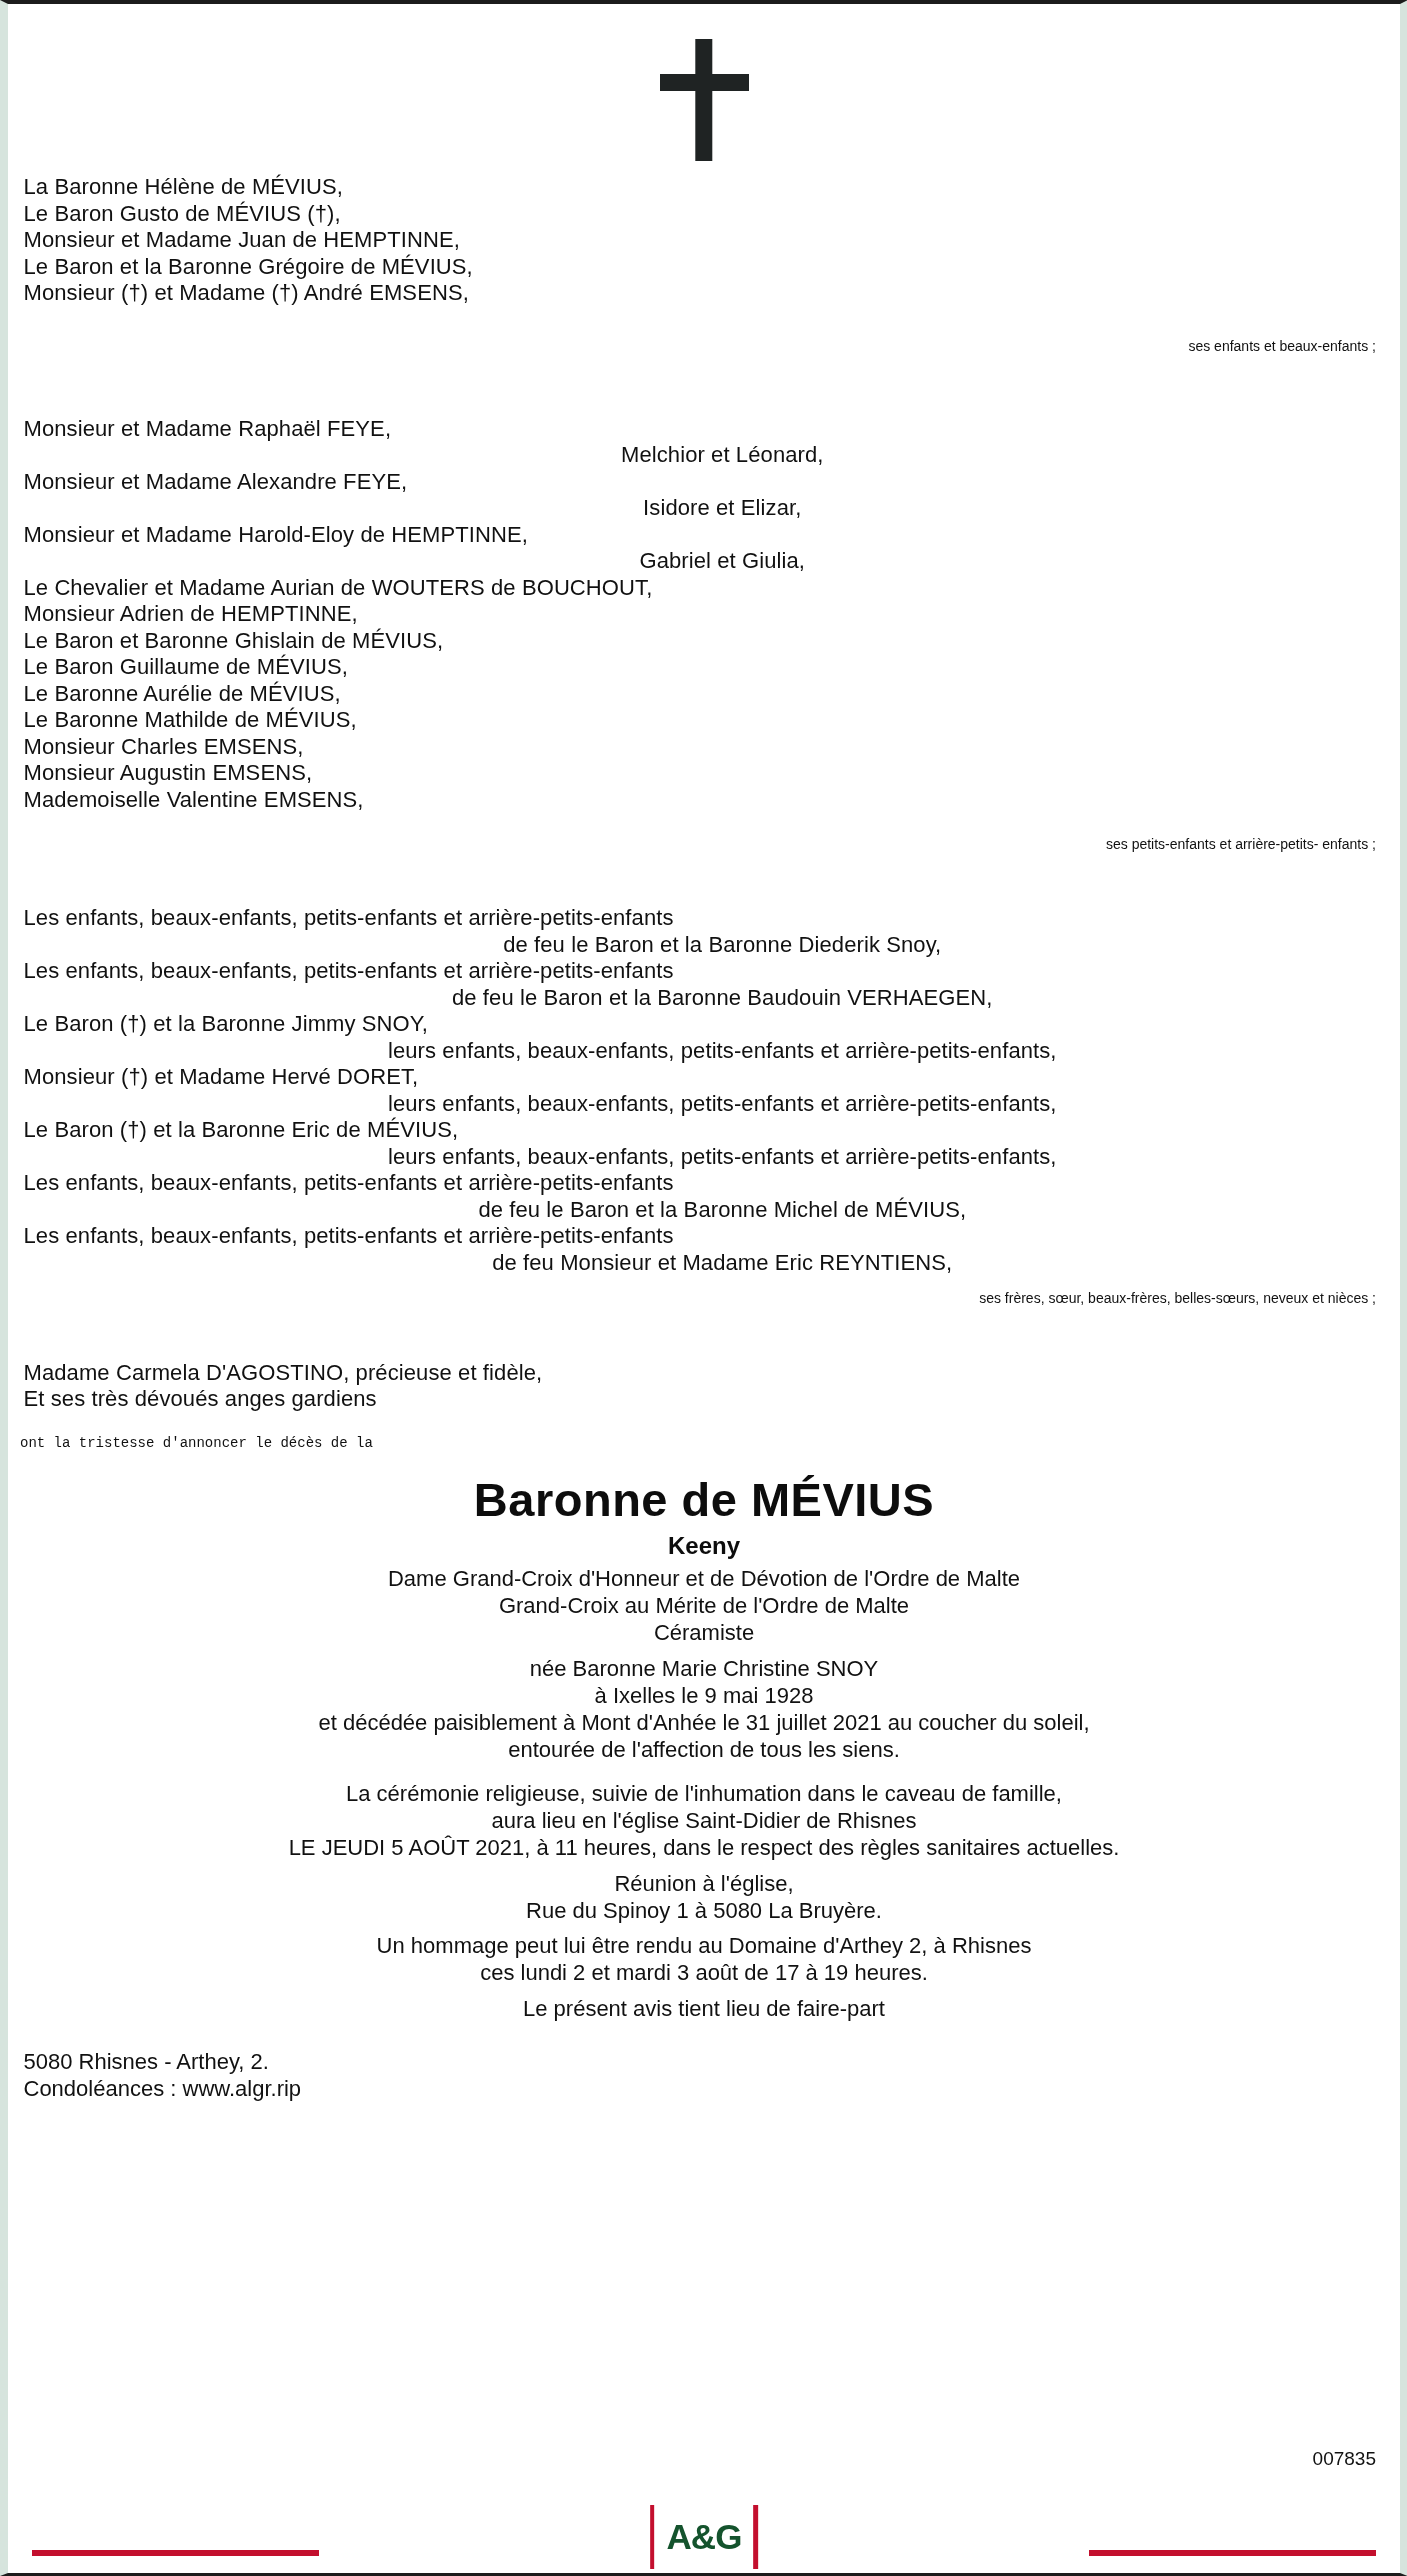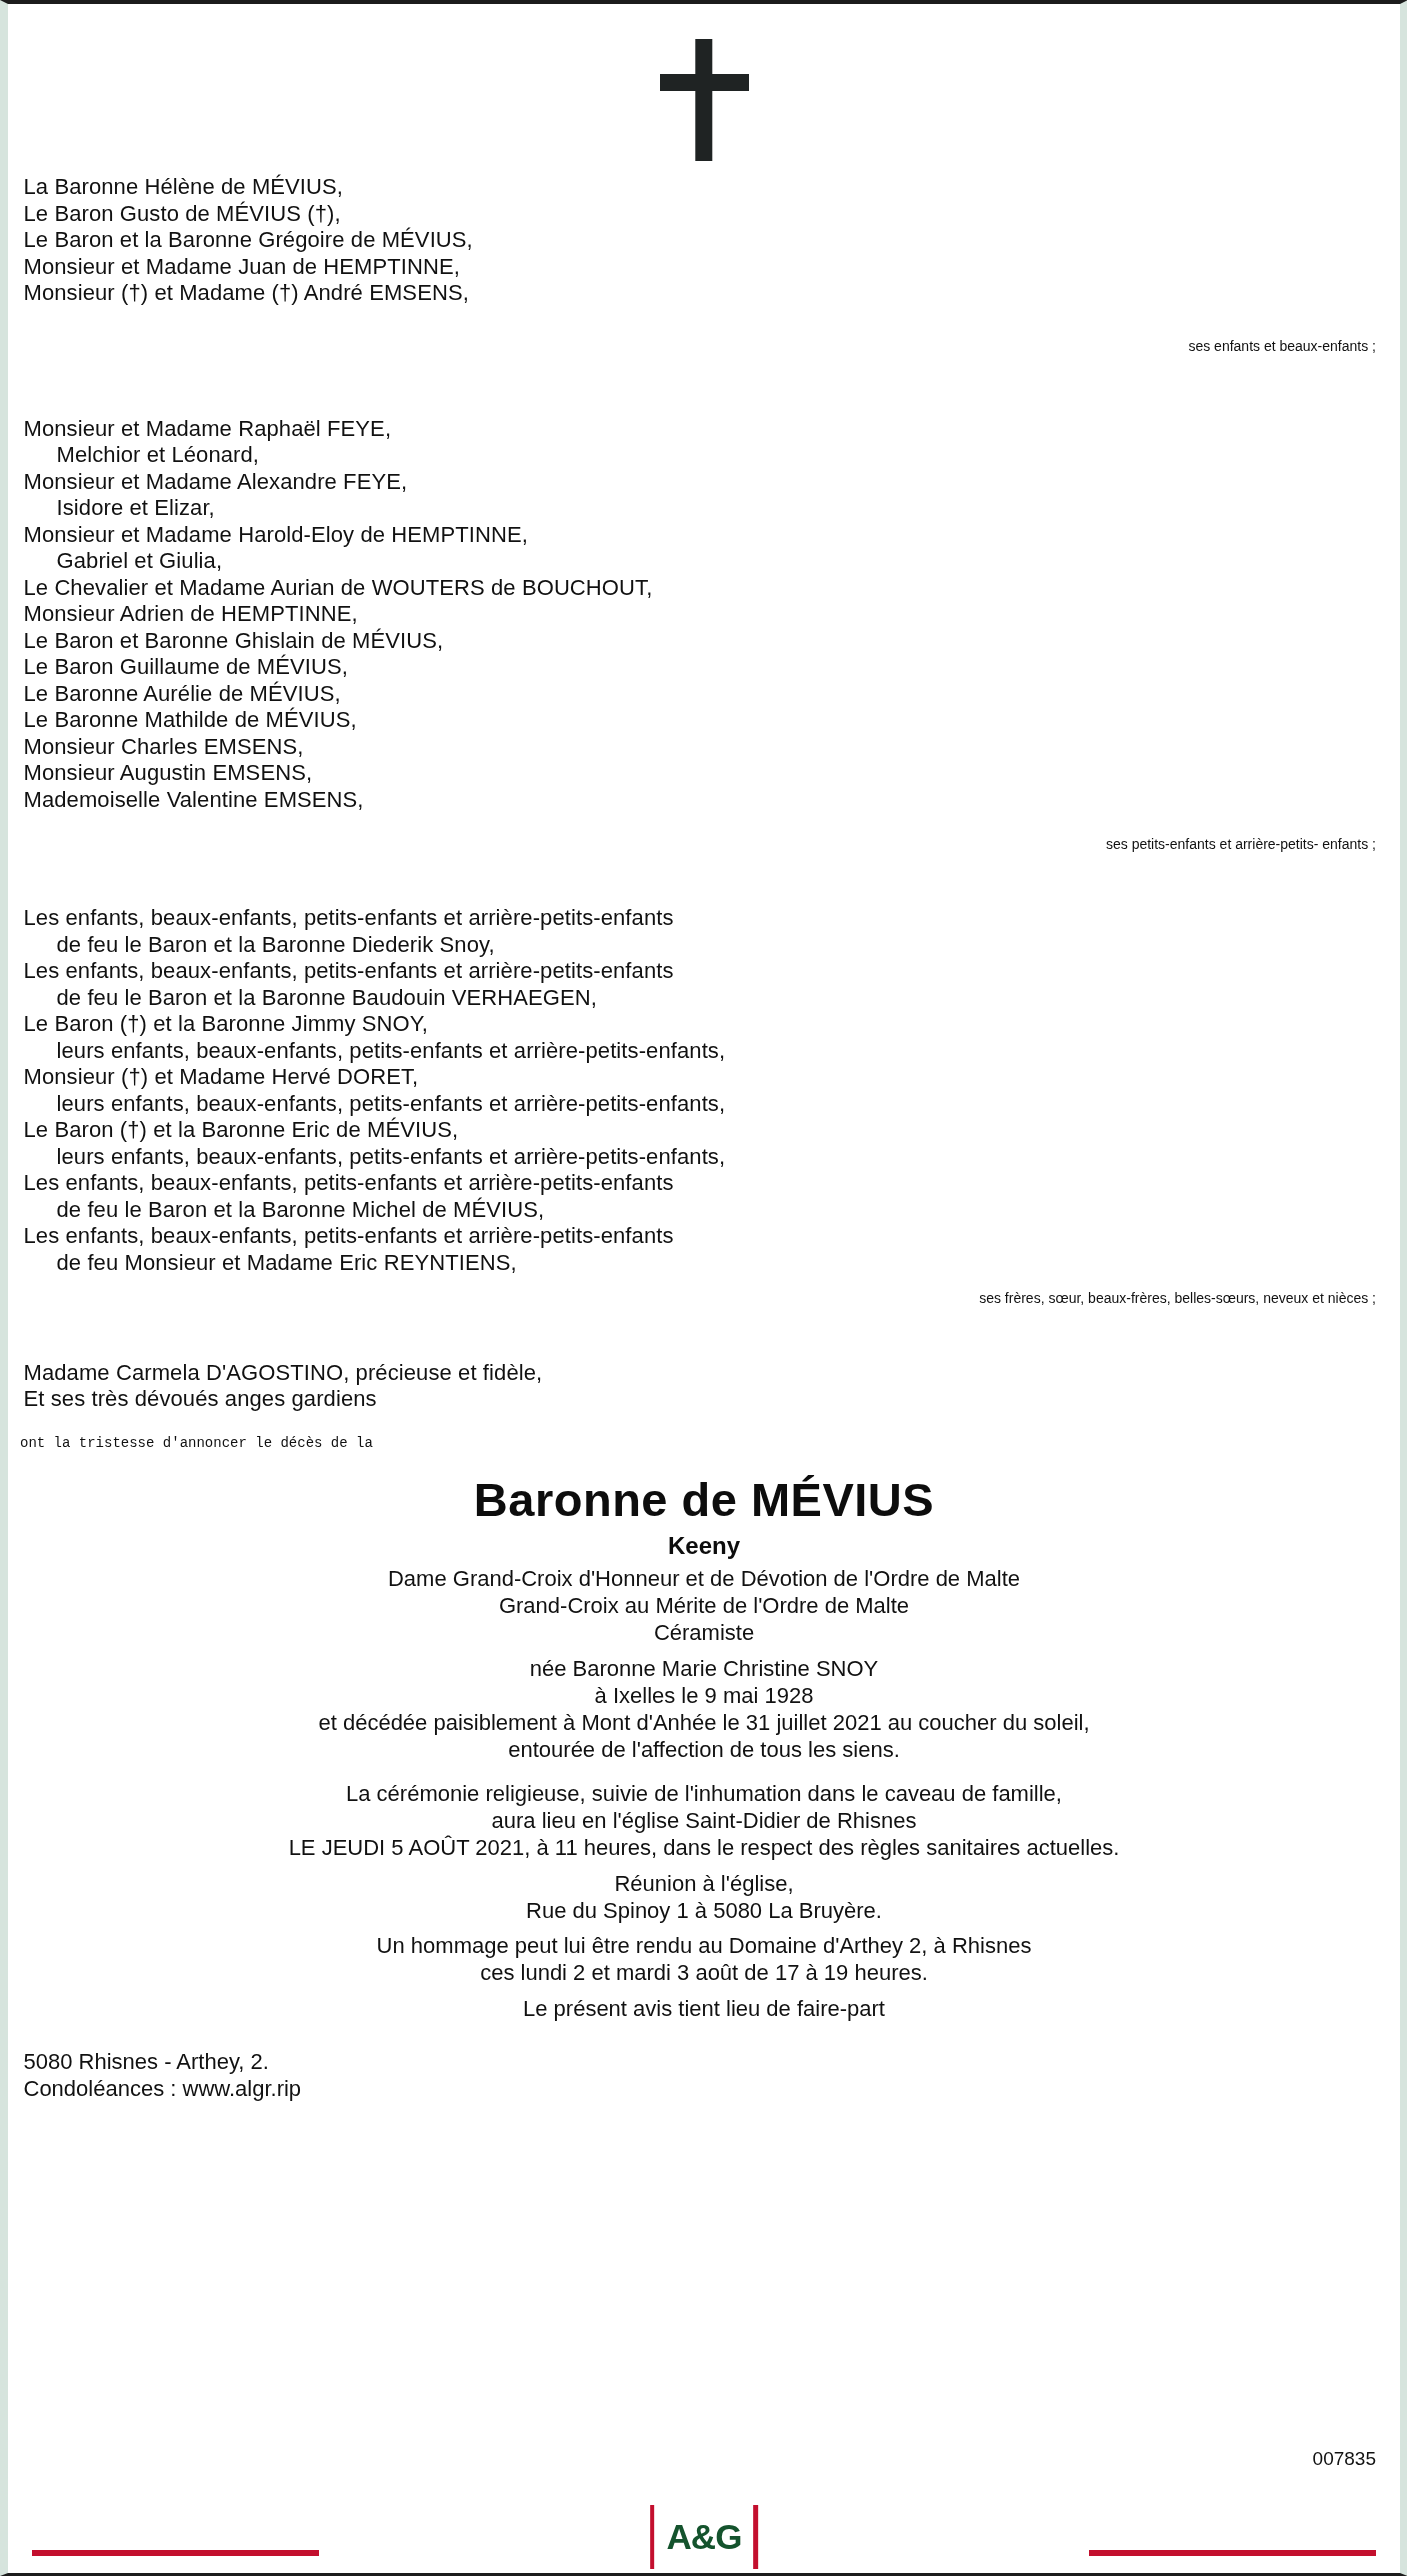--- a/index.html
+++ b/index.html
@@ -65,21 +65,21 @@
 
   
   .blk {
     font-size: 22px;
     line-height: 26.5px;
     color: #111111;
     letter-spacing: 0.1px;
   }
   .blk div { white-space: pre; }
   .left    { text-align: left; padding-left: 3.5px; margin-top: 40px; }
-  .indent  { padding-left: 33px; }
+  .indent  { padding-left: 33px; text-align: center; }
   .right   { text-align: right; padding-right: 12px; }
   .center  { text-align: left; font-family: Liberation Mono, monospace; }
 
   .gap-xs { height: 8.7px; }
   .gap-s  { height: 17.4px; }
   .gap-m  { height: 26px; }
 
   .role-line {
     font-size: 14px;
     line-height: 26px;
@@ -177,22 +177,22 @@
   <div class="cross-wrap">
     <div class="cross">
       <span class="v"></span>
       <span class="h"></span>
     </div>
   </div>
 
   <div class="blk left">
     <div>La Baronne Hélène de MÉVIUS,</div>
     <div>Le Baron Gusto de MÉVIUS (†),</div>
+    <div>Monsieur et Madame Juan de HEMPTINNE,</div>
     <div>Le Baron et la Baronne Grégoire de MÉVIUS,</div>
-    <div>Monsieur et Madame Juan de HEMPTINNE,</div>
     <div>Monsieur (†) et Madame (†) André EMSENS,</div>
   </div>
 
   <div class="gap-m"></div>
   <div class="role-line right">ses enfants et beaux-enfants ;</div>
   <div class="gap-s"></div>
 
   <div class="blk left">
     <div>Monsieur et Madame Raphaël FEYE,</div>
     <div class="indent">Melchior et Léonard,</div>

